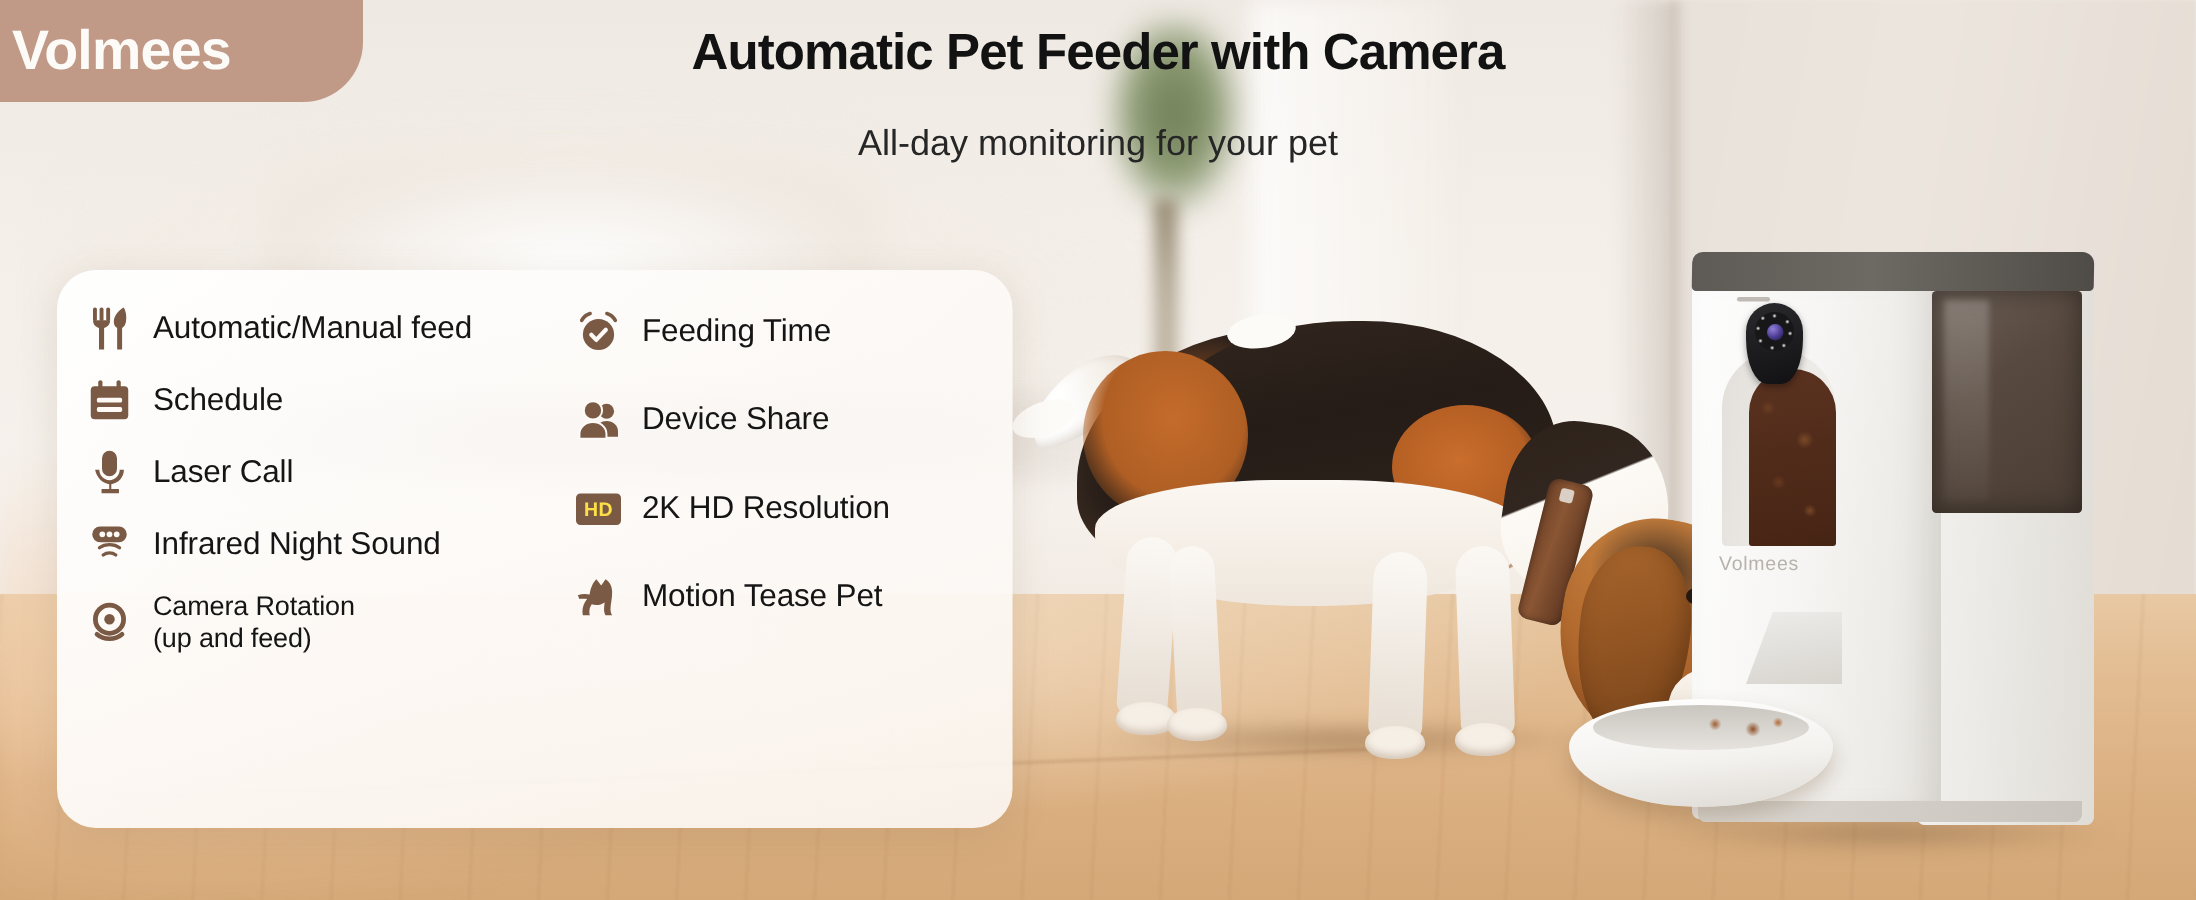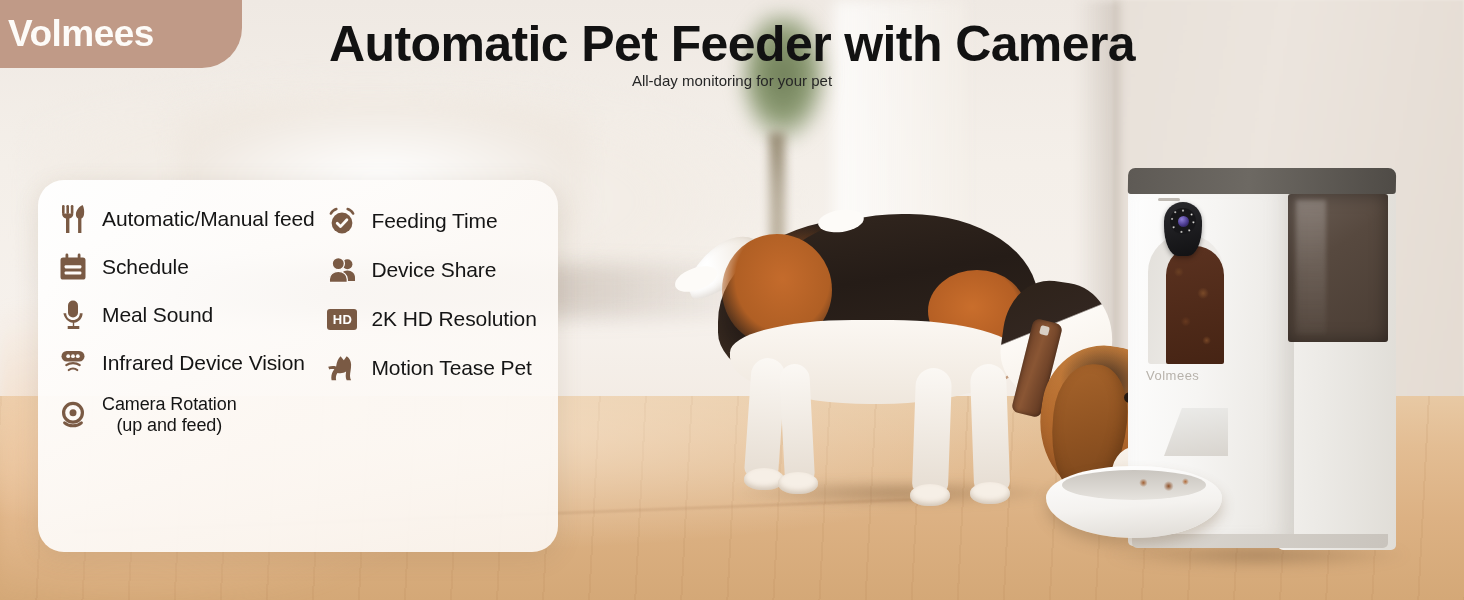--- a/index.html
+++ b/index.html
@@ -313,55 +313,54 @@
     display:flex; align-items:center; padding-left:8px;
     z-index:6;
   }
   .brand-tab span {
     color:#fdfbf8; font-size:37px; font-weight:700; letter-spacing:-.5px;
   }
 
   
   .headings { position:absolute; left:0; top:16px; width:100%; text-align:center; z-index:5; }
   .title {
-    font-size:50px; font-weight:700; color:#121212; letter-spacing:-.6px; line-height:1.12;
+    font-size:34px; font-weight:700; color:#121212; letter-spacing:-.6px; line-height:1.12;
   }
   .subtitle {
-    margin-top:0; font-size:15px; color:#262626; font-weight:400;
+    margin-top:28px; font-size:24px; color:#262626; font-weight:400;
   }
 
   
   .feature-card {
-    position:absolute; left:38px; top:180px; width:520px; height:372px;
+    position:absolute; left:38px; top:180px; width:637px; height:372px;
     background:linear-gradient(140deg,rgba(255,255,255,.96) 0%,rgba(253,250,247,.93) 55%,rgba(252,248,244,.90) 100%);
     border-radius:26px;
     box-shadow:0 6px 26px rgba(120,96,74,.14);
     display:flex; padding:22px 16px 24px 18px;
     z-index:4;
-    text-align:center;
   }
   .col { display:flex; flex-direction:column; }
   .col.left { width:326px; gap:14px; }
-  .col.right { width:262px; gap:15px; padding-top:2px; }
+  .col.right { width:262px; gap:25px; padding-top:2px; }
   .feature {
     display:flex; align-items:center; gap:12px; min-height:34px;
   }
   .feature .ficon {
     width:34px; min-width:34px; height:34px;
     display:flex; align-items:center; justify-content:center;
     color:#7a5a44;
   }
   .feature .flabel {
     font-size:21px; color:#151515; line-height:1.18; letter-spacing:-.1px;
   }
   .feature .flabel.two-line { font-size:18px; }
   .hd-badge {
     width:30px; height:21px; background:#7a5a44; border-radius:3px;
     display:flex; align-items:center; justify-content:center;
-    color:#ffffff; font-size:13px; font-weight:700; letter-spacing:.3px;
+    color:#fde047; font-size:13px; font-weight:700; letter-spacing:.3px;
   }
   svg { display:block; }
 </style>
 </head>
 <body>
 
 <div class="banner">
 
   <div class="photo">
     <div class="wall-back"></div>
@@ -468,36 +467,36 @@
         <span class="flabel">Schedule</span>
       </div>
 
       <div class="feature">
         <span class="ficon">
           <svg width="26" height="30" viewBox="0 0 26 30" fill="currentColor">
             <rect x="8" y="0.5" width="10" height="17" rx="5"></rect>
             <path d="M3.4 13.2h2.8c0 3.9 3.1 6.9 6.8 6.9s6.8-3 6.8-6.9h2.8c0 5-3.7 9-8.4 9.6V26h5.1v2.9H7.7V26h5.1v-3.2c-4.7-.6-8.4-4.6-9.4-9.6z"></path>
           </svg>
         </span>
-        <span class="flabel">Meal Sound</span>
+        <span class="flabel">Laser Call</span>
       </div>
 
 
       <div class="feature">
         <span class="ficon">
           <svg width="30" height="28" viewBox="0 0 30 28" fill="none">
             <rect x="3.5" y="2" width="23" height="10.5" rx="5.2" fill="currentColor"></rect>
             <circle cx="10.2" cy="7.2" r="1.9" fill="#fdfaf7"></circle>
             <circle cx="15" cy="7.2" r="1.9" fill="#fdfaf7"></circle>
             <circle cx="19.8" cy="7.2" r="1.9" fill="#fdfaf7"></circle>
             <path d="M8.3 16.2c3.7-2.8 9.7-2.8 13.4 0" stroke="currentColor" stroke-width="2.2" stroke-linecap="round"></path>
             <path d="M10.8 21c2.4-1.9 6-1.9 8.4 0" stroke="currentColor" stroke-width="2.2" stroke-linecap="round"></path>
           </svg>
         </span>
-        <span class="flabel">Infrared Device Vision</span>
+        <span class="flabel">Infrared Night Sound</span>
       </div>
 
       <div class="feature">
         <span class="ficon">
           <svg width="30" height="30" viewBox="0 0 30 30" fill="none">
             <circle cx="15" cy="12.8" r="9.4" stroke="currentColor" stroke-width="3.2"></circle>
             <circle cx="15" cy="12.8" r="3.5" fill="currentColor"></circle>
             <path d="M6.6 22.8c4.6 4 12.2 4 16.8 0" stroke="currentColor" stroke-width="3" stroke-linecap="round"></path>
           </svg>
         </span>

